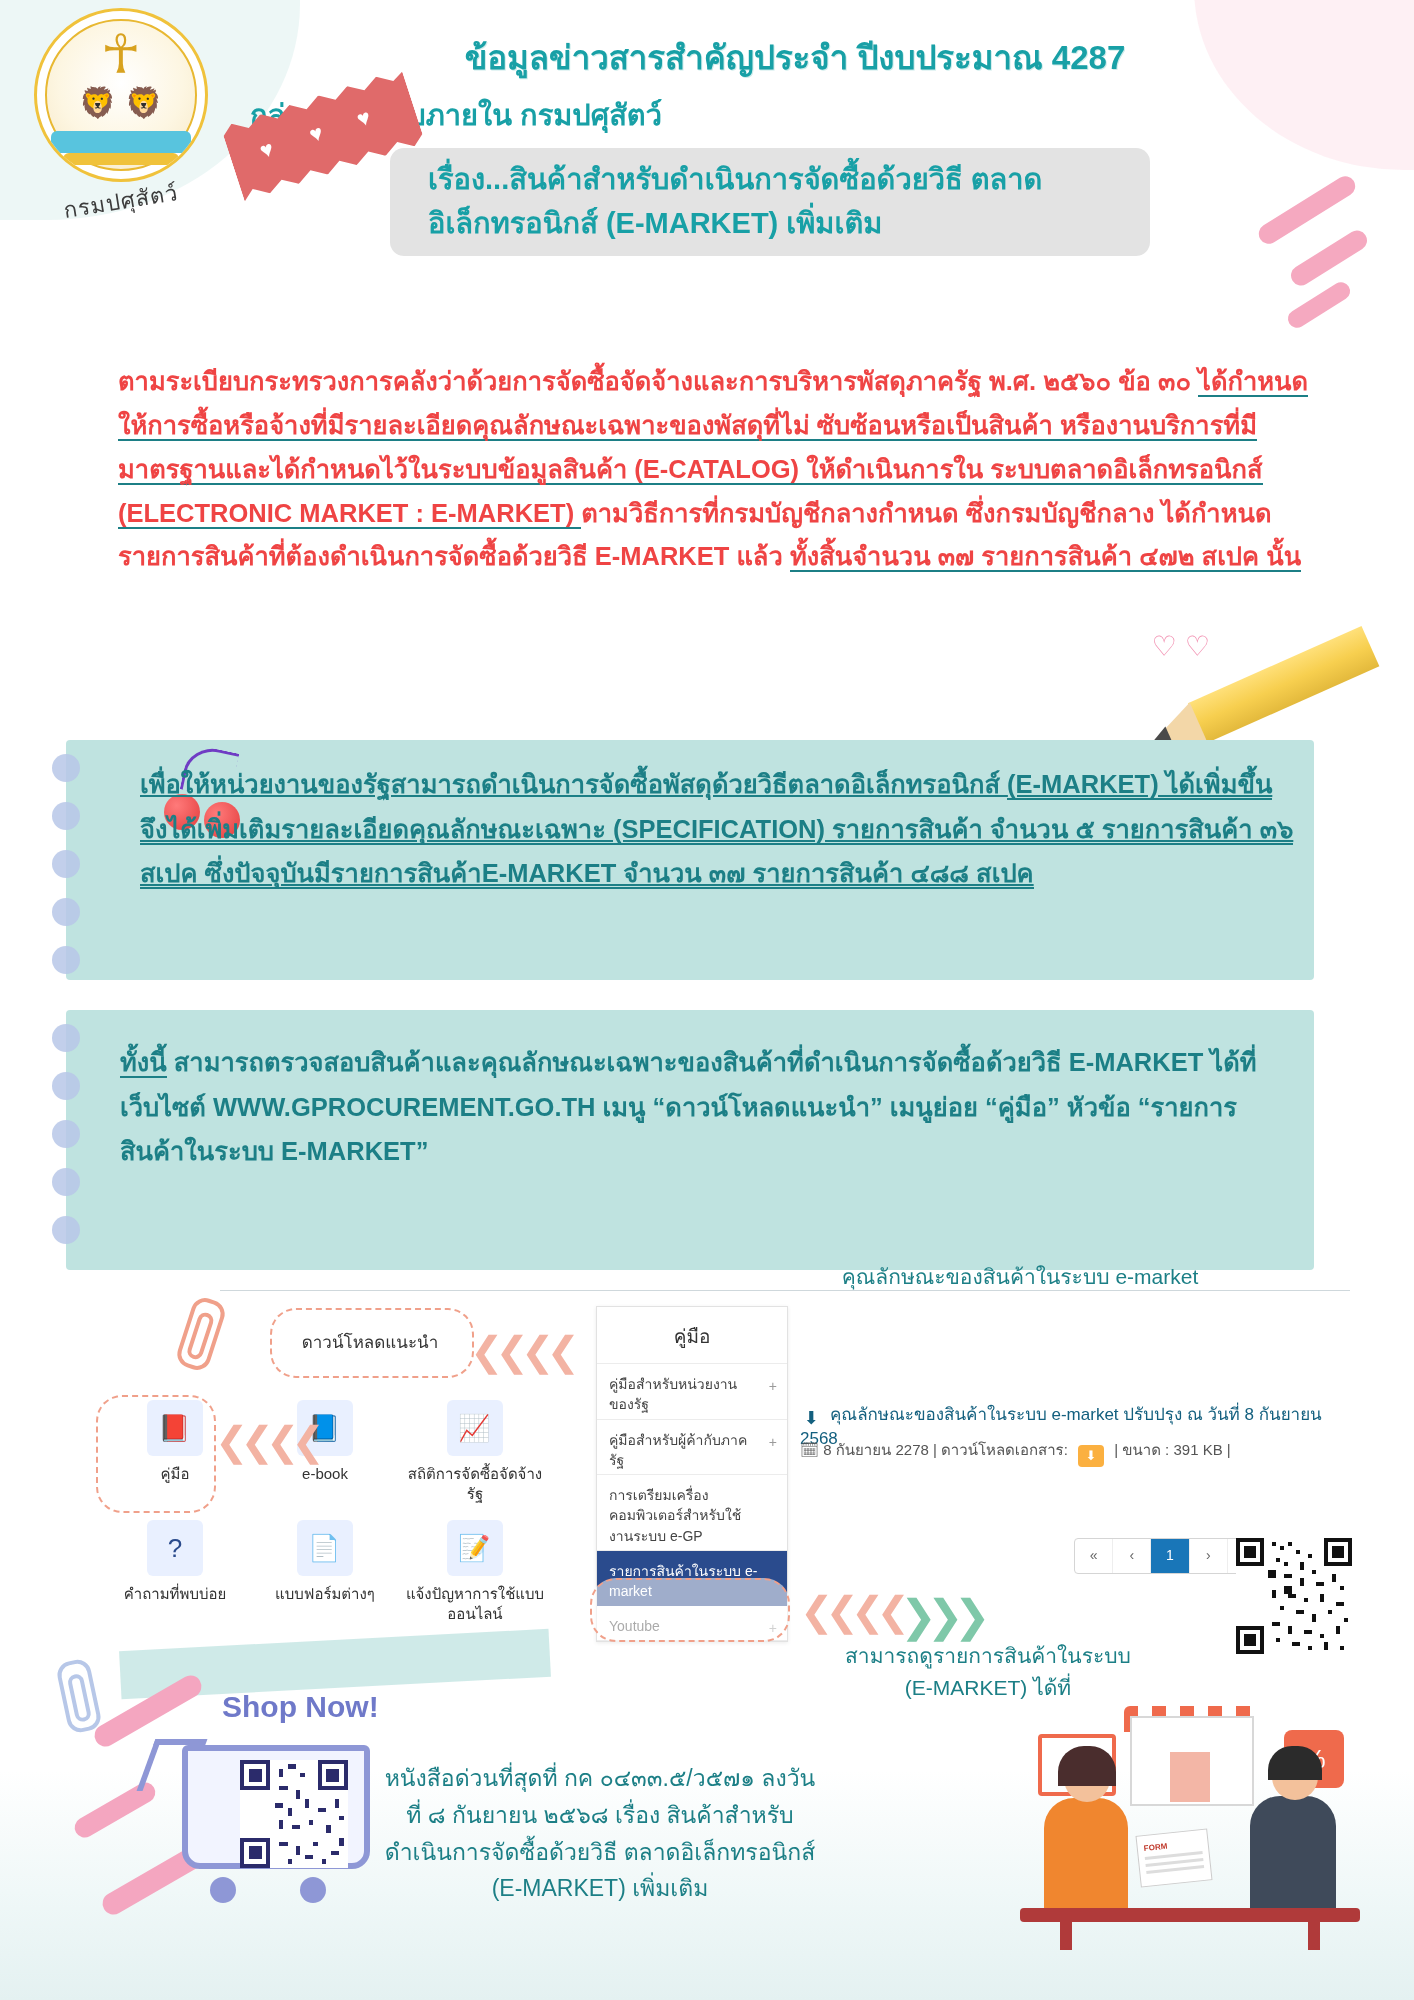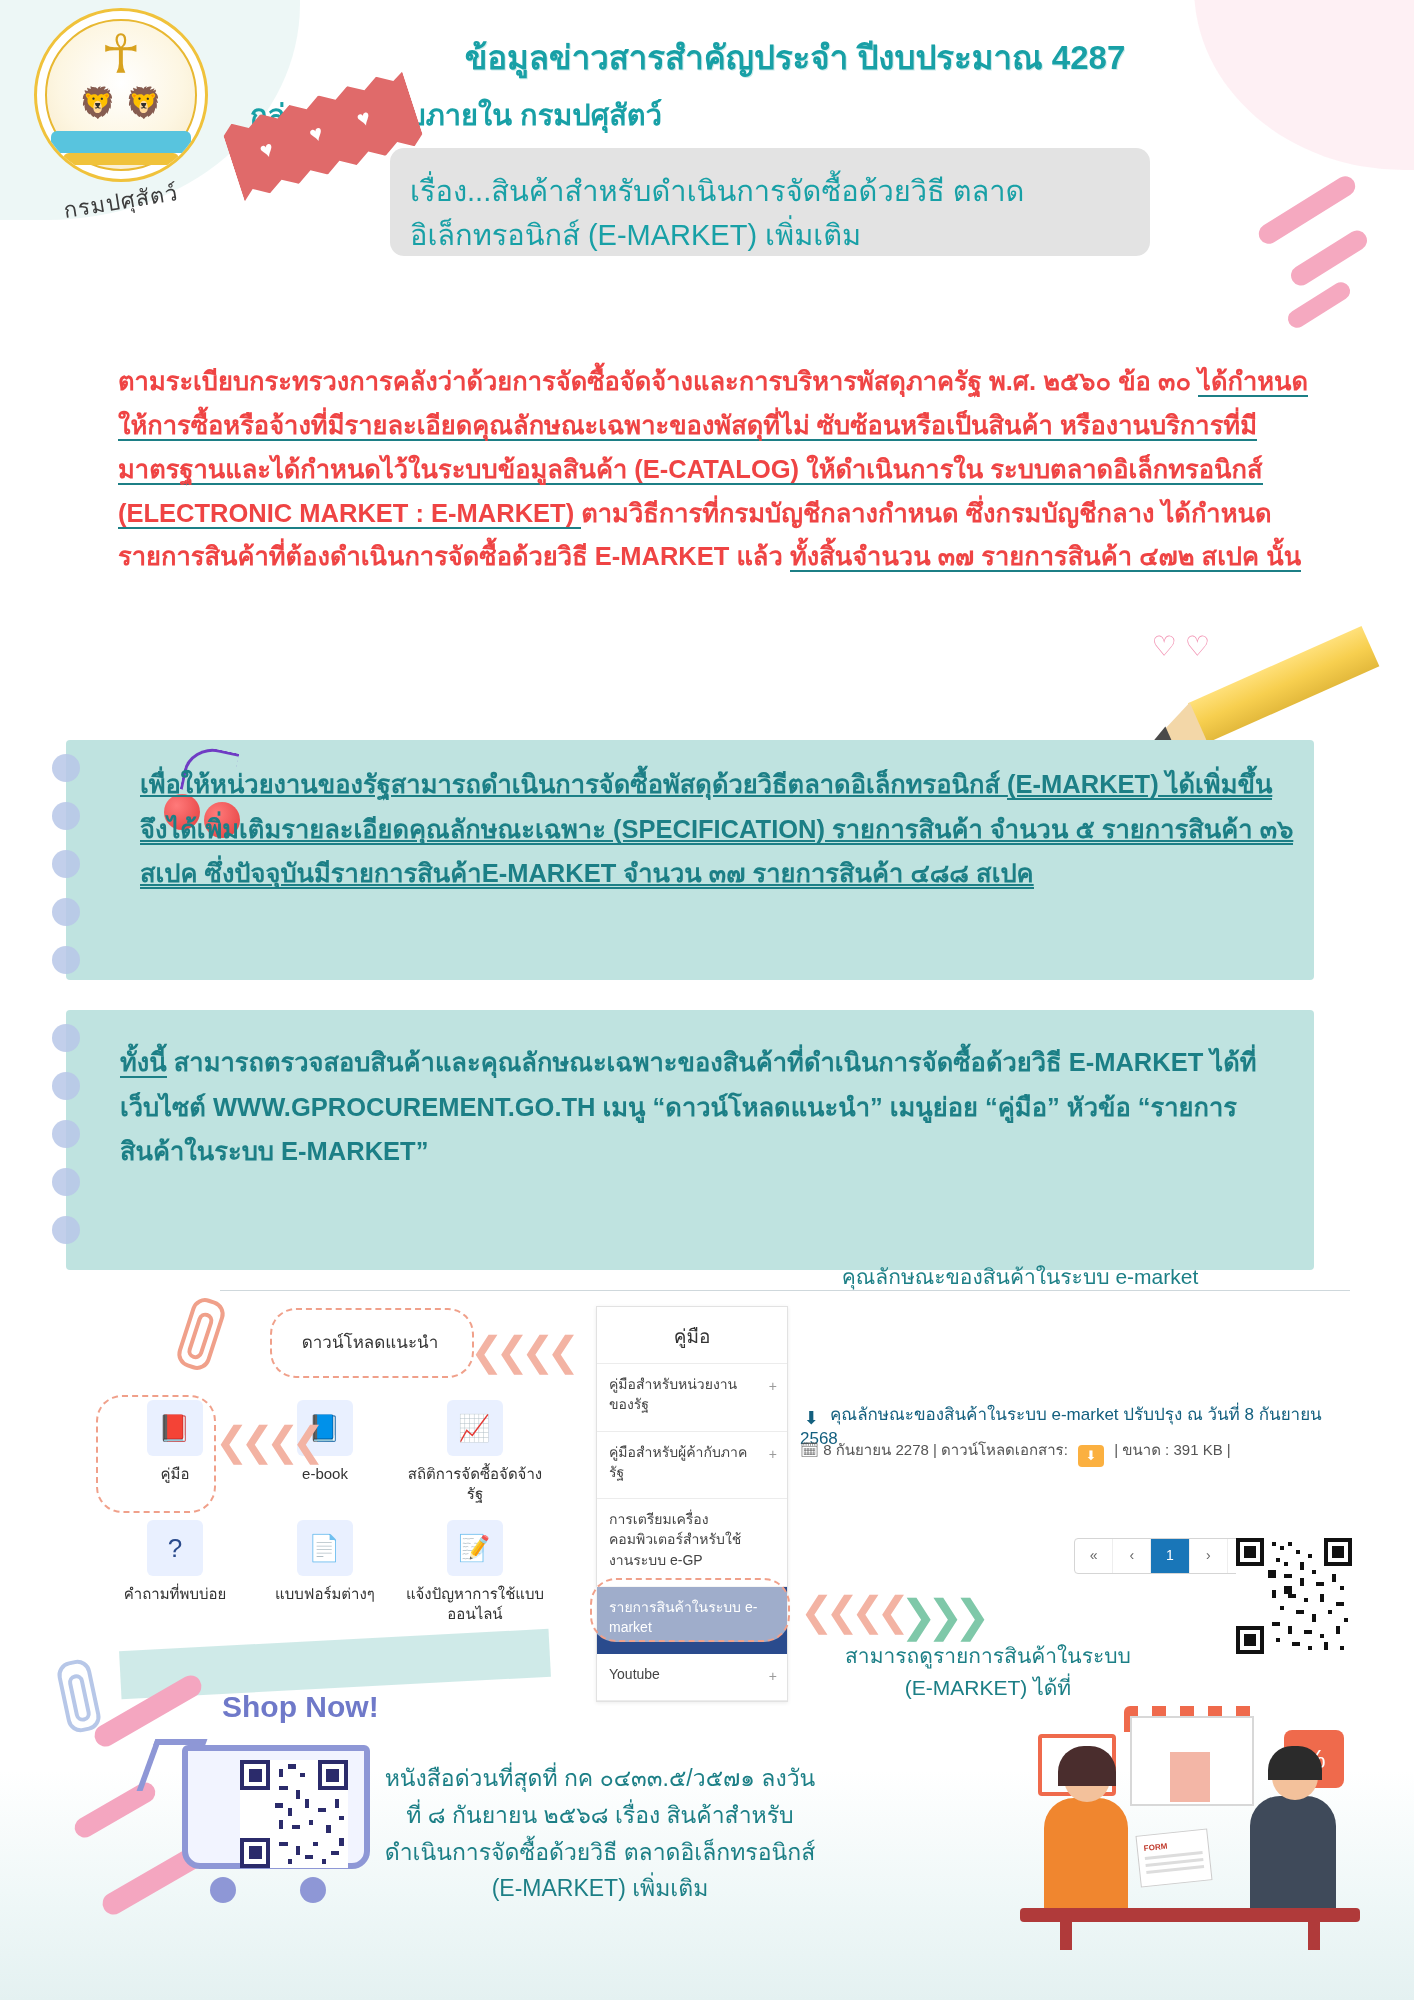--- a/index.html
+++ b/index.html
@@ -75,22 +75,22 @@
   }
   .tape .heart{
     position:absolute;top:26px;width:22px;height:20px;color:#fff;font-size:22px;line-height:20px;text-align:center;
   }
 
   .topic-box{
     position:absolute;left:390px;top:148px;width:760px;height:108px;
     background:#e3e3e3;border-radius:14px;
   }
   .topic-text{
-    position:absolute;left:410px;top:158px;width:730px;
-    color:#18a0a6;font-size:29px;font-weight:normal;line-height:1.5;margin-top:12px;
+    position:absolute;left:428px;top:158px;width:730px;
+    color:#18a0a6;font-size:29px;font-weight:bold;line-height:1.5;
   }
 
   
   .stroke{position:absolute;background:#f5a9c0;border-radius:20px;}
   .s1{right:52px;top:200px;width:110px;height:20px;transform:rotate(-32deg);}
   .s2{right:42px;top:248px;width:86px;height:20px;transform:rotate(-32deg);}
   .s3{right:60px;top:296px;width:70px;height:18px;transform:rotate(-32deg);}
 
   
   .para1{
@@ -191,21 +191,21 @@
 
   
   .menu-card{
     position:absolute;left:596px;top:1306px;width:190px;background:#fff;
     border:1px solid #e2e2e2;box-shadow:0 1px 4px rgba(0,0,0,.08);
   }
   .menu-card .mc-head{
     text-align:center;font-size:19px;color:#333;padding:14px 0 12px;border-bottom:1px solid #ececec;
   }
   .menu-card .mc-item{
-    position:relative;padding:10px 26px 16px 12px;font-size:14px;color:#444;line-height:1.45;
+    position:relative;padding:10px 26px 4px 12px;font-size:14px;color:#444;line-height:1.45;
     border-bottom:1px solid #ececec;
   }
   .menu-card .mc-item .plus{
     position:absolute;right:10px;top:12px;color:#9a9a9a;font-size:14px;
   }
   .menu-card .mc-item.sel{background:#2a4b8d;color:#fff;border-bottom:none;}
 
   
   .icon-grid{position:absolute;left:100px;top:1400px;width:440px;}
   .ig-cell{position:absolute;width:150px;text-align:center;}

